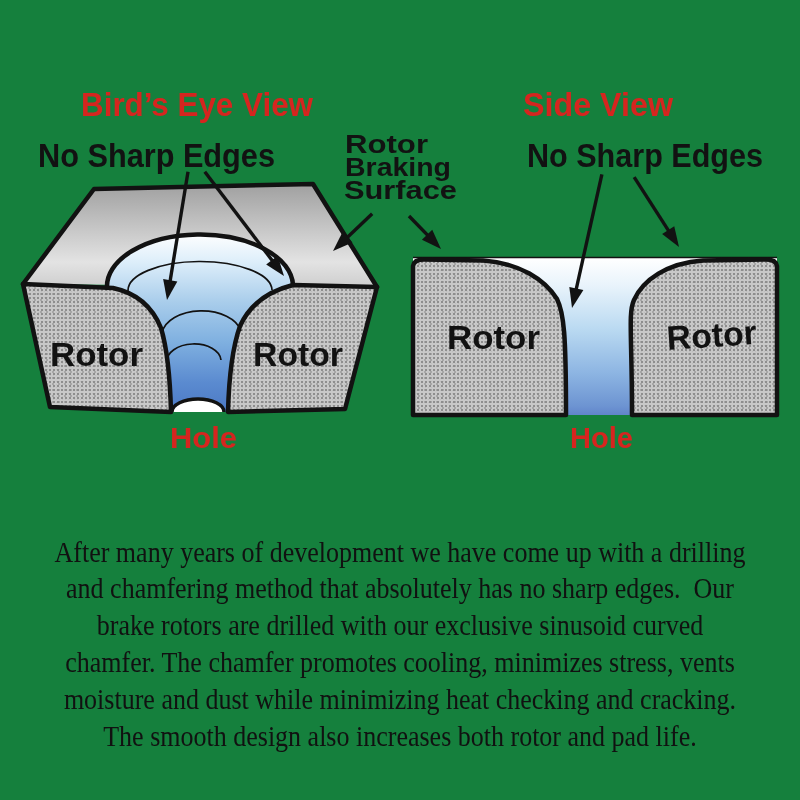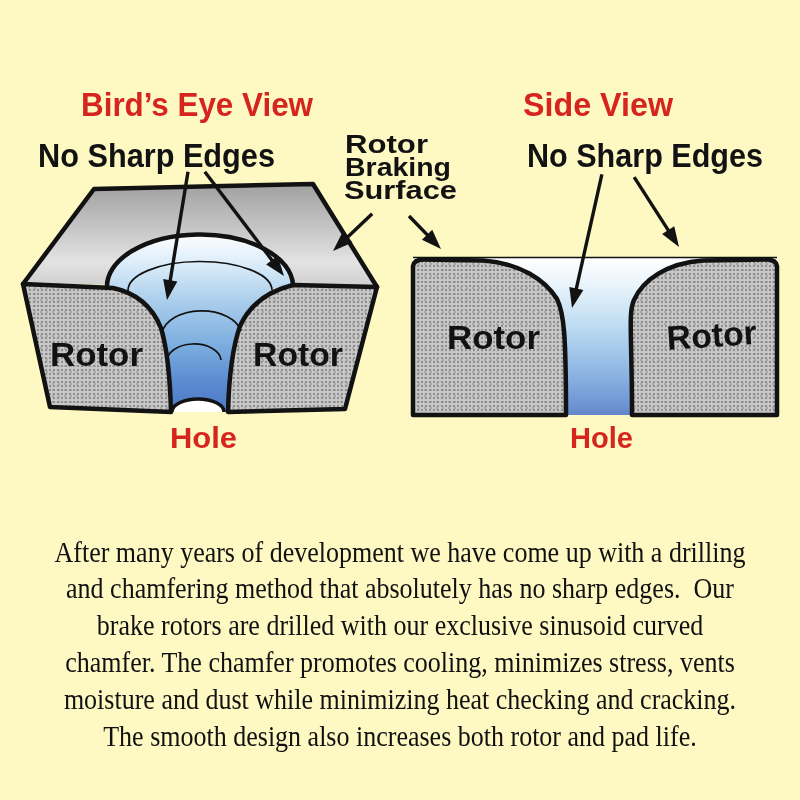--- a/index.html
+++ b/index.html
@@ -1,16 +1,16 @@
 <!DOCTYPE html>
 <html><head>
 <meta charset="utf-8">
 <style>
   html,body{margin:0;padding:0;background:#ffffff;}
-  #page{position:relative;width:800px;height:800px;background:#fef9c3;overflow:hidden;
+  #page{position:relative;width:800px;height:800px;background:#15803d;overflow:hidden;
         font-family:"Liberation Sans",sans-serif;}
   #stage{position:absolute;left:0;top:0;width:800px;height:470px;}
   .layer{position:absolute;left:0;top:0;width:800px;height:470px;}
 
   
   .speck{
     background-color:#c8c8c8;
     background-image:
       radial-gradient(circle,#8e8e8e 0.9px,rgba(0,0,0,0) 1px),
       radial-gradient(circle,#a7a7a7 0.9px,rgba(0,0,0,0) 1px),

